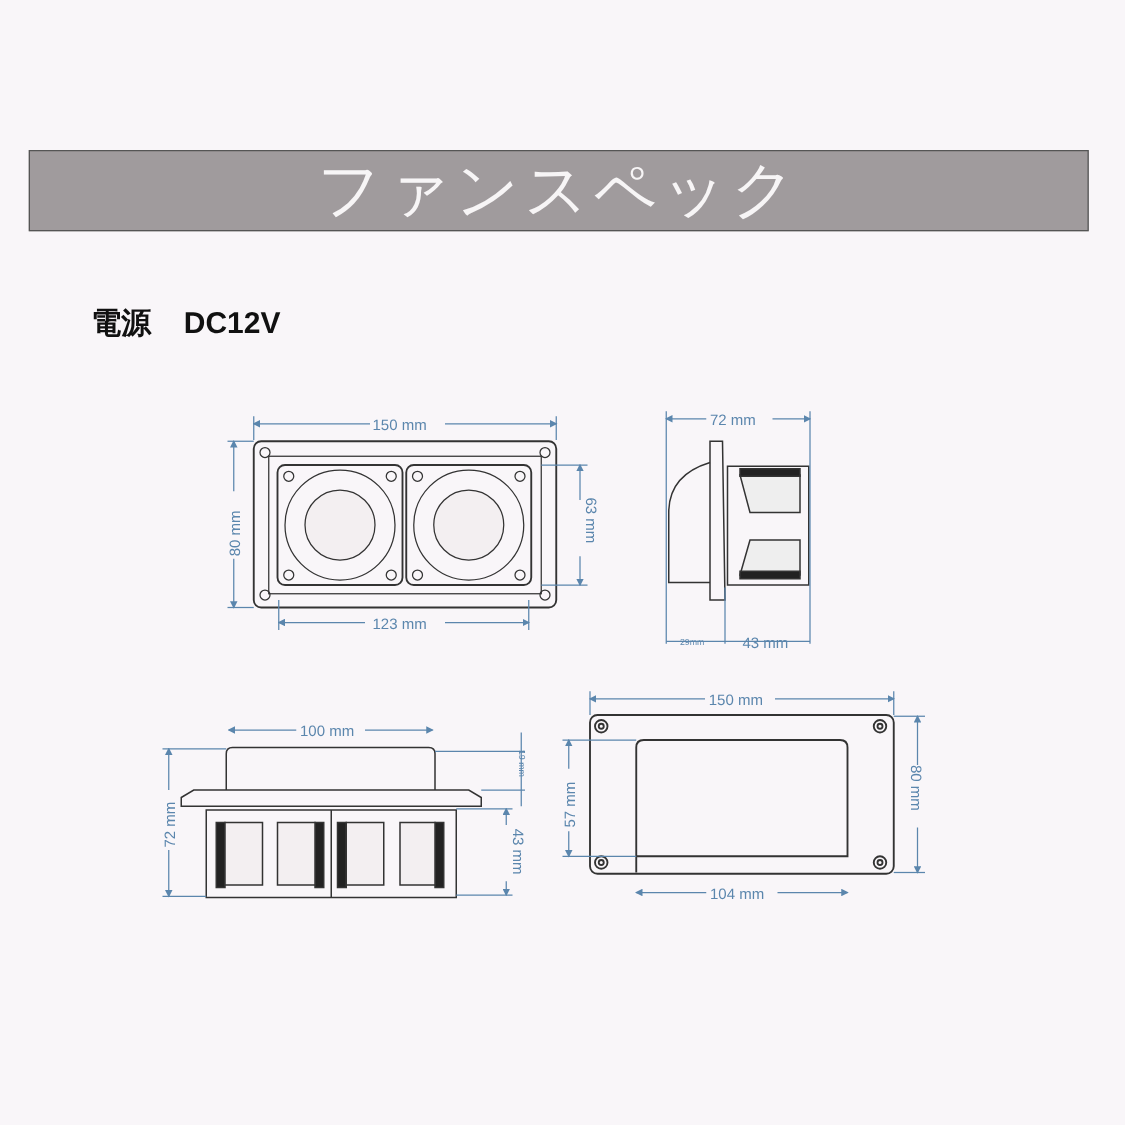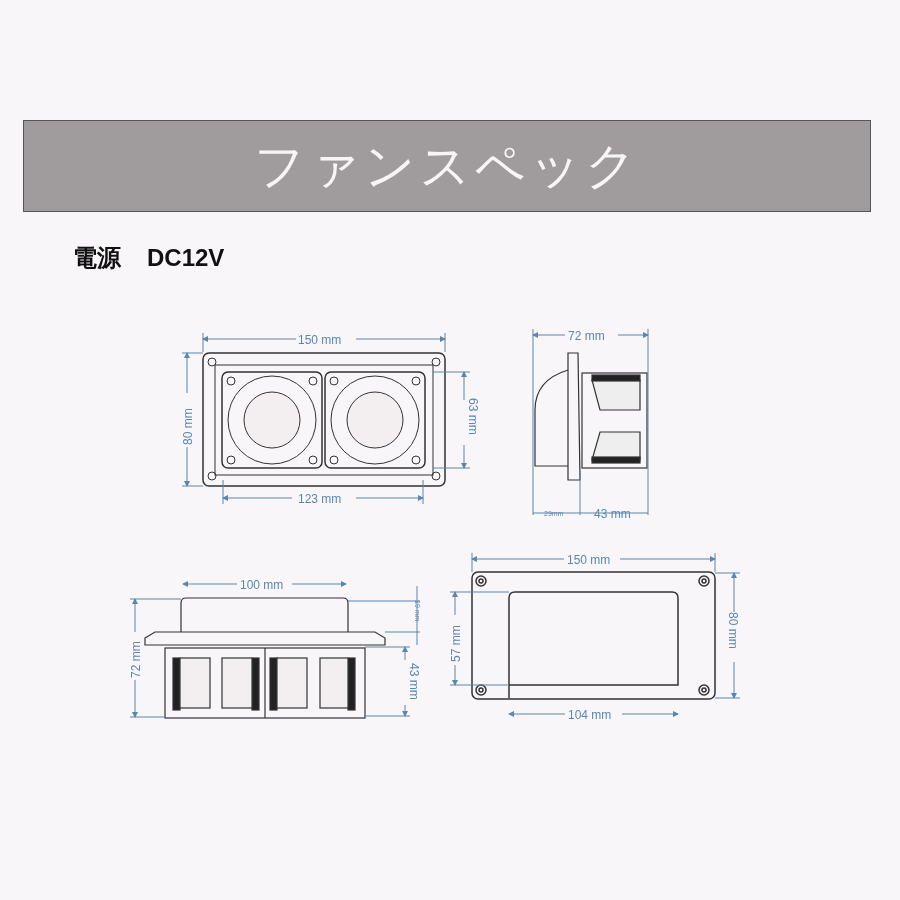--- a/index.html
+++ b/index.html
@@ -1,17 +1,17 @@
 <!DOCTYPE html>
 <html><head>
 <meta charset="utf-8">
 <style>
   html, body { margin:0; padding:0; }
   body { width:900px; height:900px; background:#f9f6f9; position:relative; overflow:hidden; font-family:"DejaVu Sans", sans-serif; }
-  .banner { position:absolute; left:23px; top:120px; width:848px; height:92px; background:#a09b9d; border:1px solid #555; box-sizing:border-box; display:flex; align-items:center; justify-content:center; }
+  .banner { position:absolute; left:23px; top:120px; width:848px; height:65px; background:#a09b9d; border:1px solid #555; box-sizing:border-box; display:flex; align-items:center; justify-content:center; }
   .banner-title { color:#f7f5f6; font-size:50px; letter-spacing:4px; font-family:"DejaVu Sans", sans-serif; }
   .power { position:absolute; left:73px; top:242px; font-size:24px; font-weight:bold; color:#111; font-family:"Liberation Sans", sans-serif; }
   .power .lbl { margin-right:26px;margin-top:31px; }
   svg.drawing { position:absolute; left:0; top:0; }
   .dim { fill:#5b86ad; font-family:"Liberation Sans", sans-serif; font-size:12px; }
 </style>
 </head>
 <body>
 
 <div class="banner">

